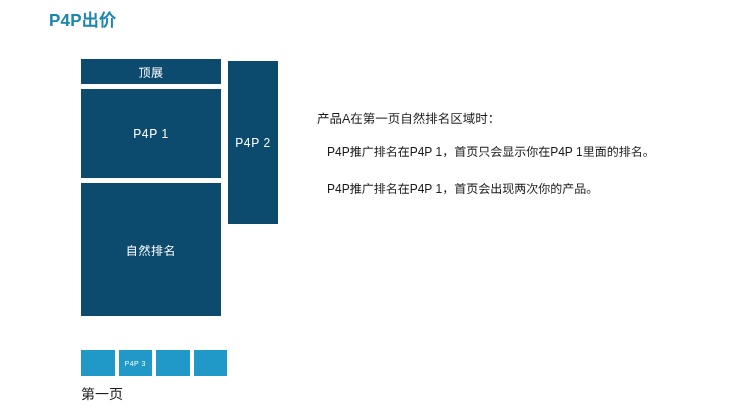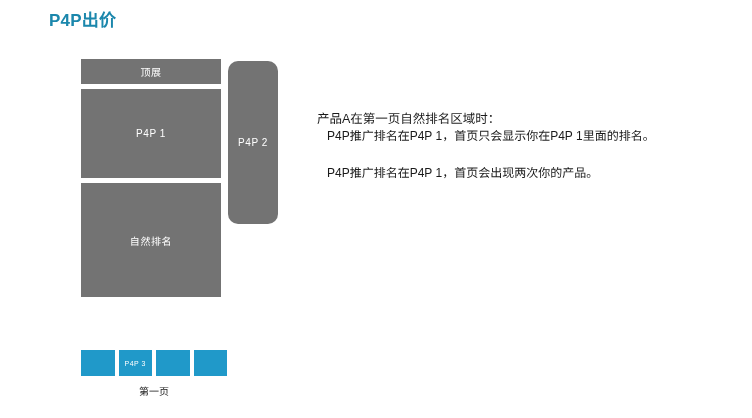--- a/index.html
+++ b/index.html
@@ -32,26 +32,26 @@
   .diagram {
     position: absolute;
     left: 0;
     top: 0;
     width: 300px;
     height: 418px;
   }
 
   .block {
     position: absolute;
-    background: #737373;
+    background: #0c4a6e;
     color: #ffffff;
     display: flex;
     align-items: center;
     justify-content: center;
-    font-size: 10px;
+    font-size: 12px;
     letter-spacing: 0.6px;
     box-sizing: border-box;
     white-space: nowrap;
   }
 
   .block-top-banner {
     left: 81px;
     top: 59px;
     width: 140px;
     height: 25px;
@@ -61,29 +61,28 @@
     left: 81px;
     top: 89px;
     width: 140px;
     height: 89px;
   }
 
   .block-natural {
     left: 81px;
     top: 183px;
     width: 140px;
-    height: 114px;
+    height: 133px;
   }
 
   .block-p4p2 {
     left: 228px;
     top: 61px;
     width: 50px;
     height: 163px;
-    border-radius: 10px;
   }
 
   .thumb-row {
     position: absolute;
     left: 81px;
     top: 350px;
     width: 146px;
     height: 26px;
     display: flex;
     gap: 4px;
@@ -100,38 +99,37 @@
     letter-spacing: 0.5px;
     box-sizing: border-box;
     white-space: nowrap;
   }
 
   .page-caption {
     position: absolute;
     left: 81px;
     top: 383px;
     width: 146px;
-    text-align: center;
-    font-size: 10px;
+    font-size: 14px;
     color: #1a1a1a;
     white-space: nowrap;
   }
 
   
   .desc {
     position: absolute;
     left: 316px;
     top: 112px;
     width: 420px;
   }
   .desc-heading {
     font-size: 12.5px;
     color: #1a1a1a;
     line-height: 1.2;
-    margin: 0 0 2px 1px;
+    margin: 0 0 18px 1px;
     white-space: nowrap;
   }
   .desc-line {
     font-size: 12px;
     color: #1a1a1a;
     line-height: 1.2;
     margin: 0 0 23px 11px;
     white-space: nowrap;
   }
   .desc-line:last-child { margin-bottom: 0; }

